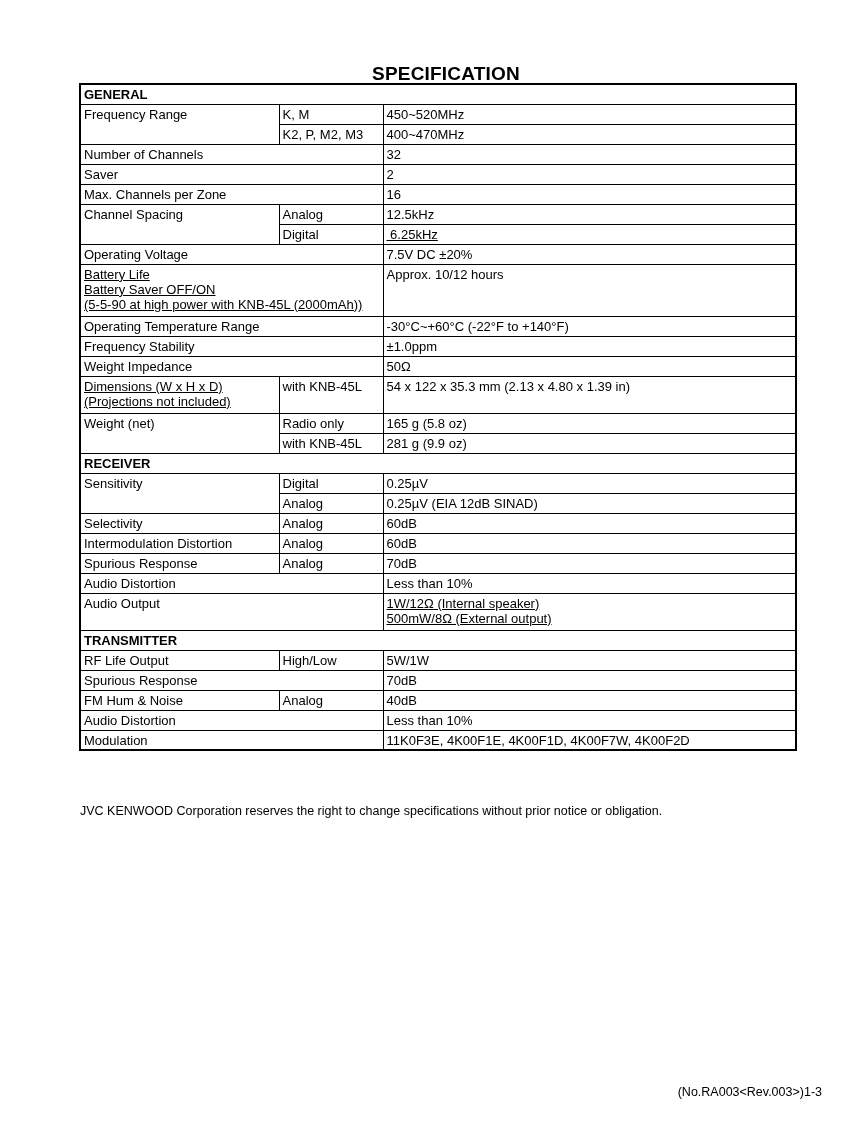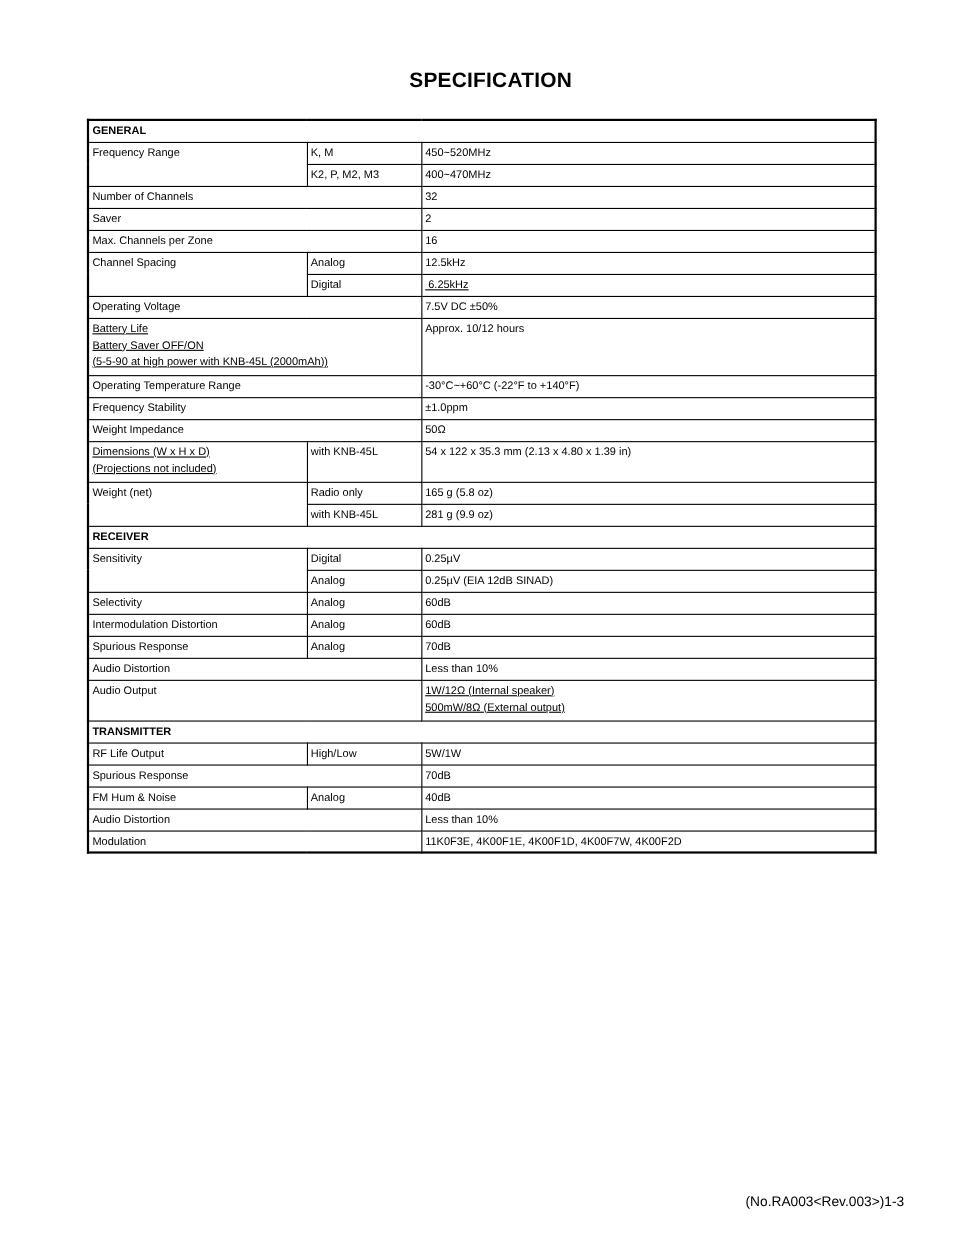--- a/index.html
+++ b/index.html
@@ -1,18 +1,18 @@
 <!DOCTYPE html>
 <html><head>
 <meta charset="utf-8">
 <style>
   html, body { margin:0; padding:0; background:#ffffff; }
   body { width:866px; height:1122px; position:relative; font-family:"Liberation Sans", sans-serif; color:#000; }
   .title { position:absolute; top:63px; left:0; width:892px; text-align:center; font-weight:bold; font-size:19px; letter-spacing:0.2px; }
-  table.spec { position:absolute; top:108px; left:79px; width:716px; border-collapse:collapse; border:2px solid #000; table-layout:fixed; font-size:10px; }
+  table.spec { position:absolute; top:83px; left:79px; width:716px; border-collapse:collapse; border:2px solid #000; table-layout:fixed; font-size:13px; }
   table.spec td { border:1px solid #000; padding:0 3px; height:20px; line-height:15px; vertical-align:top; padding-top:2px; box-sizing:border-box; }
   table.spec td.sec { font-weight:bold; }
   col.c1 { width:199px; } col.c2 { width:104px; } col.c3 { width:413px; }
   .ml { white-space:pre-line;text-decoration:underline; }
   .foot { position:absolute; left:80px; top:803px; font-size:12.5px; line-height:16px; }
   .pageno { position:absolute; right:44px; top:1085px; font-size:12.5px;margin-left:24px; }
 </style>
 </head>
 <body>
 
@@ -54,21 +54,21 @@
       <td rowspan="2">Channel Spacing</td>
       <td>Analog</td>
       <td>12.5kHz</td>
     </tr>
     <tr>
       <td>Digital</td>
       <td class="ml" style="white-space:pre"> 6.25kHz</td>
     </tr>
     <tr>
       <td colspan="2">Operating Voltage</td>
-      <td>7.5V DC ±50%</td>
+      <td>7.5V DC ±20%</td>
     </tr>
     <tr>
       <td colspan="2" class="ml" style="height:52px">Battery Life
 Battery Saver OFF/ON
 (5-5-90 at high power with KNB-45L (2000mAh))</td>
       <td>Approx. 10/12 hours</td>
     </tr>
     <tr>
       <td colspan="2">Operating Temperature Range</td>
       <td>-30°C~+60°C (-22°F to +140°F)</td>
@@ -156,15 +156,16 @@
       <td>Less than 10%</td>
     </tr>
     <tr>
       <td colspan="2">Modulation</td>
       <td>11K0F3E, 4K00F1E, 4K00F1D, 4K00F7W, 4K00F2D</td>
     </tr>
   </tbody>
 </table>
 
 <div class="foot">
+  <div>JVC KENWOOD Corporation reserves the right to change specifications without prior notice or obligation.</div>
 </div>
 
 <div class="pageno">(No.RA003&lt;Rev.003&gt;)1-3</div>
 
 </body></html>

